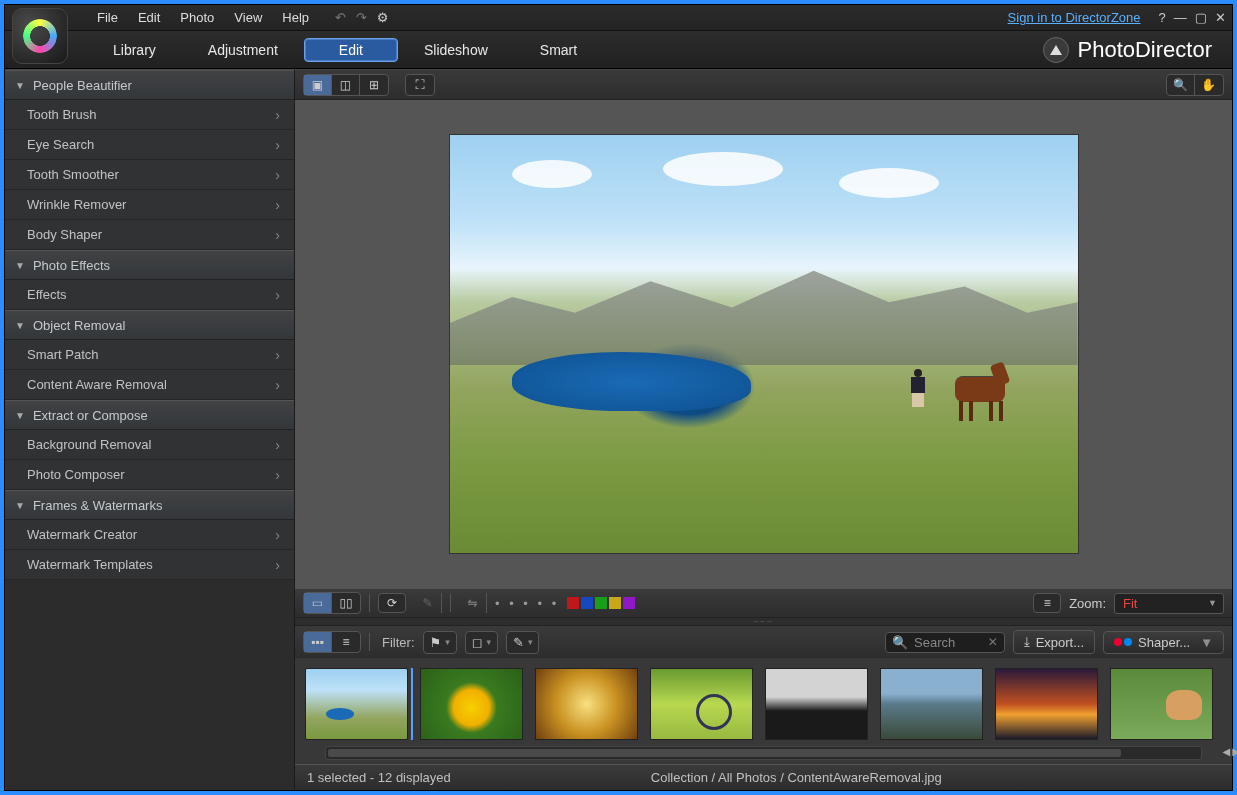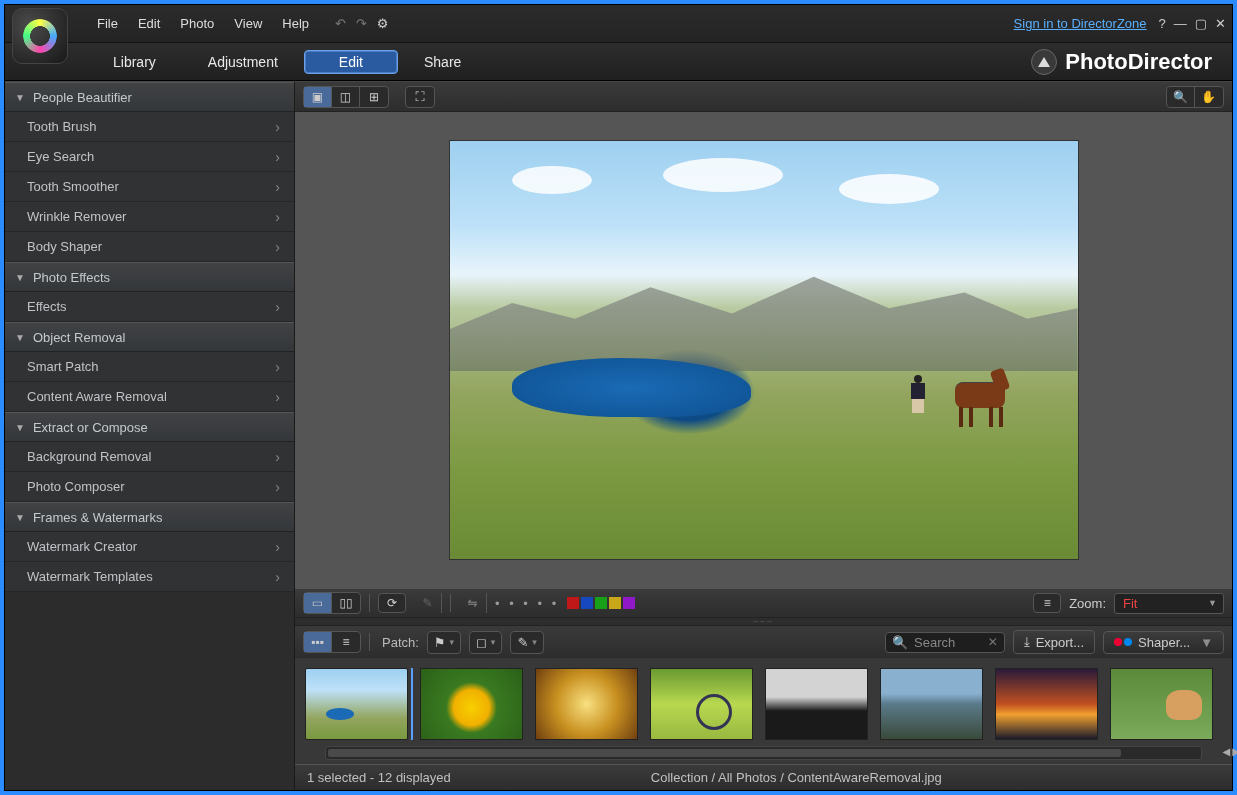--- a/index.html
+++ b/index.html
@@ -9,36 +9,36 @@
     width: 1237px;
     height: 795px;
     overflow: hidden;
     font-size: 13px;
     color: #ccc;
     padding: 4px;
   }
   .app-window { background:#1a1a1a; width:100%; height:100%; display:flex; flex-direction:column; border:1px solid #000; }
   
   
-  .titlebar { display:flex; align-items:center; height:38px; background: linear-gradient(#2b2b2b,#242424); border-bottom:1px solid #111; padding-left:82px; position:relative;}
+  .titlebar { display:flex; align-items:center; height:26px; background: linear-gradient(#2b2b2b,#242424); border-bottom:1px solid #111; padding-left:82px; position:relative;}
   .menu-item { padding: 0 10px; color:#ddd; height:100%; display:flex; align-items:center; }
   .tb-spacer{flex:1;}
-  .tb-link { color:#5ab0ff; text-decoration:underline; margin-right:4px; }
+  .tb-link { color:#5ab0ff; text-decoration:underline; margin-right:10px; }
   .tb-right { display:flex; align-items:center; padding-right:6px; gap:8px;}
   .tb-right .btn { color:#ccc; cursor:default; }
   
   .logo-badge { position:absolute; left:12px; top:8px; width:56px; height:56px; border-radius:10px; background:radial-gradient(circle at 30% 30%, #4a4a4a, #181818); border:1px solid #444; display:flex; align-items:center; justify-content:center; z-index:5;}
   .logo-badge .swirl{width:34px;height:34px;border-radius:50%; background:conic-gradient(#ff4, #4af, #f4a, #4f8, #ff4); mask:radial-gradient(circle at 50% 50%, transparent 40%, #000 42%);}
   
   
   .tabbar { height:38px; display:flex; align-items:center; background: linear-gradient(#2d2d2d,#202020); padding-left:82px; border-bottom:1px solid #000;}
   .tabbar .tab { padding:0 26px; color:#e8e8e8; font-size:14px; height:100%; display:flex; align-items:center;}
   .tabbar .tab.active { background:#2a5aa0; border:1px solid #6aa0e8; border-radius:4px; height:24px; padding:0 34px; color:#fff; box-shadow:inset 0 0 0 1px rgba(120,180,255,.4);}
   .tabbar .spacer{flex:1;}
-  .brand { display:flex; align-items:center; gap:8px; padding-right:20px; color:#fff; font-weight:bold; font-size:22px;}
+  .brand { display:flex; align-items:center; gap:8px; padding-right:20px; color:#fff; font-weight:normal; font-size:22px;}
   .brand .up{width:26px;height:26px;border-radius:50%;background:#3a3a3a;border:1px solid #666;display:flex;align-items:center;justify-content:center;}
   .brand .up::before{content:"";width:0;height:0;border-left:6px solid transparent;border-right:6px solid transparent;border-bottom:10px solid #ddd;}
   
   
   .body { flex:1; display:flex; background:#323232; border-top:1px solid #444; min-height:0;}
   
   
   .sidebar { width:290px; background:#2c2c2c; border-right:1px solid #1a1a1a; display:flex; flex-direction:column;}
   .group-hdr { background:linear-gradient(#404244,#34373a); height:30px; display:flex; align-items:center; padding:0 10px; border-top:1px solid #555; border-bottom:1px solid #222; color:#c5c9cc; font-size:13px;}
   .group-hdr .tri{ margin-right:8px; font-size:10px; color:#aaa;}
@@ -162,21 +162,22 @@
       <span class="btn">—</span>
       <span class="btn">▢</span>
       <span class="btn">✕</span>
     </div>
   </div>
 
   <div class="tabbar">
     <div class="tab">Library</div>
     <div class="tab">Adjustment</div>
     <div class="tab active">Edit</div>
-    <div class="tab">Share</div>
+    <div class="tab">Slideshow</div>
+    <div class="tab">Smart</div>
     <div class="spacer"></div>
     <div class="brand">
       <span class="up"></span>
       <span>PhotoDirector</span>
     </div>
   </div>
 
   <div class="body">
 
     <div class="sidebar">
@@ -319,21 +320,21 @@
       </div>
 
       <div class="grip">┄┄┄</div>
 
       <div class="filterbar">
         <div class="tb-group">
           <div class="tb-btn active">▪▪▪</div>
           <div class="tb-btn">≡</div>
         </div>
         <div class="sep"></div>
-        <span class="filt-lbl">Patch:</span>
+        <span class="filt-lbl">Filter:</span>
         <div class="pill">⚑<span class="dd">▾</span></div>
         <div class="pill">◻<span class="dd">▾</span></div>
         <div class="pill">✎<span class="dd">▾</span></div>
         <div class="fr">
           <div class="search">
             <span>🔍</span>
             <span style="color:#888">Search</span>
             <span class="x">✕</span>
           </div>
           <div class="export-btn">

